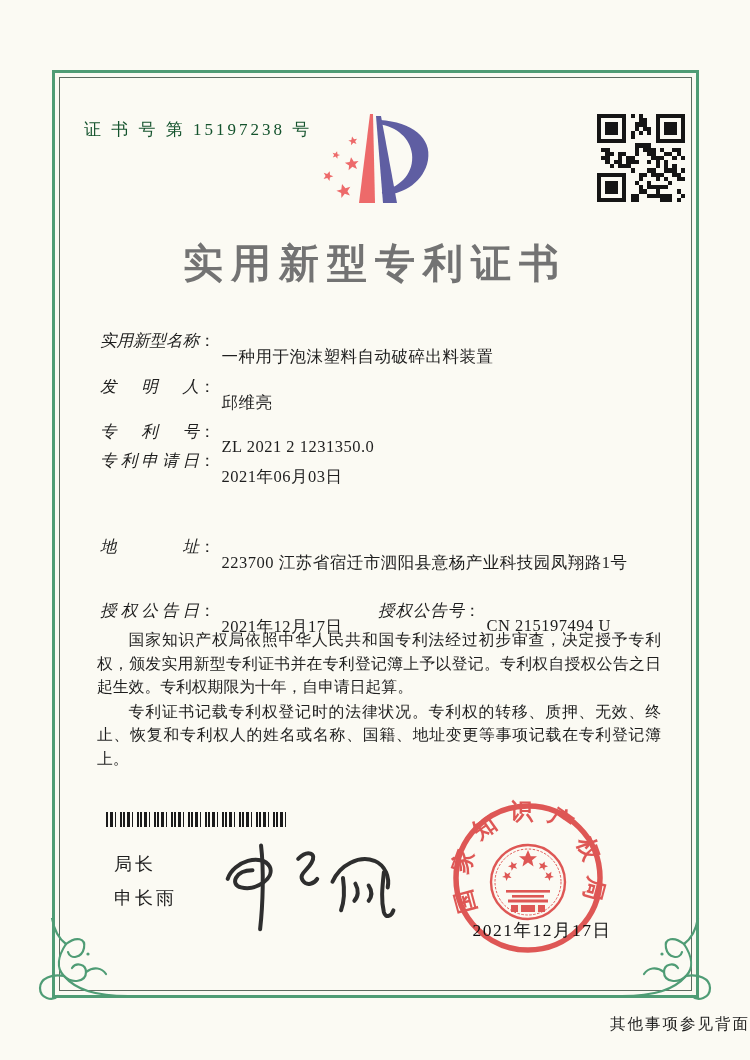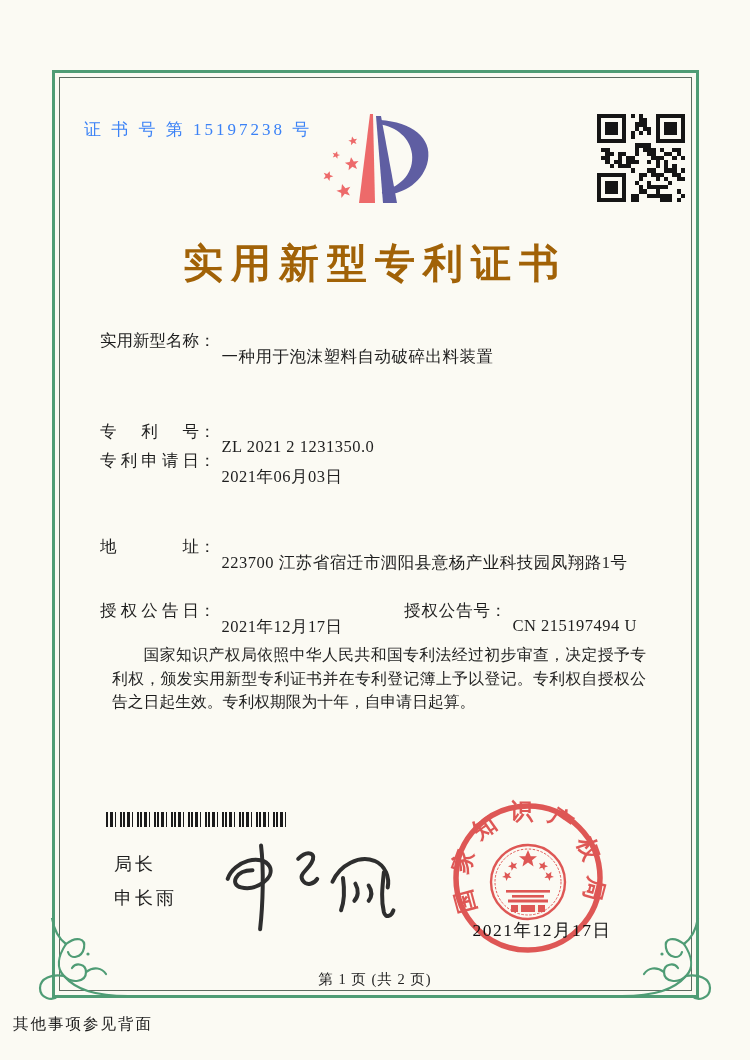--- a/index.html
+++ b/index.html
@@ -16,46 +16,47 @@
   }
   
   .frame{
     position:absolute;left:52px;top:70px;width:641px;height:922px;
     border:3px solid #4f9c75;
     outline:1px solid #5d6b60;
     outline-offset:-8px;
   }
   .cert-no{
     position:absolute;left:84px;top:118px;
-    font-size:17px;letter-spacing:3px;color:#3b82f6;
+    font-size:17px;letter-spacing:3px;color:#14532d;
   }
   .logo{position:absolute;left:300px;top:100px;}
   .qr{position:absolute;left:597px;top:114px;width:88px;height:88px;}
   .title{
     position:absolute;left:0;right:0;top:236px;
     text-align:center;font-size:40px;font-weight:600;
-    letter-spacing:8px;color:#a16207;
+    letter-spacing:8px;color:#737373;
   }
   .field-row{
     position:absolute;left:100px;height:24px;font-size:16.5px;white-space:nowrap;
   }
   .f-label{
     display:inline-block;width:99px;
     text-align:justify;text-align-last:justify;
     vertical-align:top;
+    font-style:italic;
   }
   .f-colon{display:inline-block;vertical-align:top;}
   .f-value{display:inline-block;margin-left:6px;vertical-align:top;letter-spacing:0.5px;margin-top:16px;}
   .grant-right{position:absolute;left:278px;top:0;}
-  .grant-right .f-label{width:86px;margin-left:26px;}
+  .grant-right .f-label{width:86px;}
   .body-text{
     position:absolute;left:96px;top:627px;width:566px;
     font-size:15.8px;line-height:23.5px;text-align:justify;
   }
-  .body-text p{margin:16px;text-indent:2em;}
+  .body-text p{margin:1px;text-indent:2em;}
   .barcode{
     position:absolute;left:106px;top:812px;width:184px;height:15px;
     background:repeating-linear-gradient(90deg,
       #1b1b1b 0 2px,transparent 2px 4px,
       #1b1b1b 4px 7px,transparent 7px 9px,
       #1b1b1b 9px 10px,transparent 10px 14px,
       #1b1b1b 14px 16px,transparent 16px 17px);
   }
   .sig-title{position:absolute;left:114px;top:852px;font-size:18px;letter-spacing:3px;}
   .sig-name{position:absolute;left:114px;top:886px;font-size:18px;letter-spacing:3px;}
@@ -63,22 +64,22 @@
   .seal{position:absolute;left:448px;top:798px;mix-blend-mode:multiply;opacity:0.92;}
   .seal-date{
     position:absolute;left:462px;top:918px;width:160px;
     font-size:17.5px;letter-spacing:1.5px;color:#111;z-index:5;text-align:center;
   }
   .page-no{
     position:absolute;left:0;right:0;top:970px;
     text-align:center;font-size:14.5px;letter-spacing:1px;
   }
   .back-note{
-    position:absolute;left:13px;right:0;top:1014px;
-    text-align:left;font-size:15.5px;letter-spacing:2px;
+    position:absolute;left:0;right:0;top:1014px;
+    text-align:right;font-size:15.5px;letter-spacing:2px;
   }
   .flourish{position:absolute;top:918px;z-index:2;}
   .flourish.fl-left{left:28px;}
   .flourish.fl-right{left:622px;}
   svg{display:block;}
 </style>
 </head>
 <body>
 
 <div class="page">
@@ -225,38 +226,42 @@
         <rect x="4" y="60" width="20" height="20" fill="#fbfaf3"></rect>
         <rect x="8" y="64" width="12" height="12" fill="#151515"></rect>
       </svg>
   </div>
 
   <div class="title">实用新型专利证书</div>
 
   <div class="field-row" style="top:330px">
     <span class="f-label">实用新型名称</span><span class="f-colon">：</span><span class="f-value">一种用于泡沫塑料自动破碎出料装置</span>
   </div>
+  <div class="field-row" style="top:376px">
+    <span class="f-label">发明人</span><span class="f-colon">：</span><span class="f-value">邱维亮</span>
+  </div>
   <div class="field-row" style="top:421px">
     <span class="f-label">专利号</span><span class="f-colon">：</span><span class="f-value">ZL 2021 2 1231350.0</span>
   </div>
   <div class="field-row" style="top:450px">
     <span class="f-label">专利申请日</span><span class="f-colon">：</span><span class="f-value">2021年06月03日</span>
   </div>
   <div class="field-row" style="top:536px">
     <span class="f-label">地址</span><span class="f-colon">：</span><span class="f-value">223700 江苏省宿迁市泗阳县意杨产业科技园凤翔路1号</span>
   </div>
   <div class="field-row" style="top:600px;width:560px">
     <span class="f-label">授权公告日</span><span class="f-colon">：</span><span class="f-value">2021年12月17日</span>
     <span class="grant-right">
       <span class="f-label">授权公告号</span><span class="f-colon">：</span><span class="f-value">CN 215197494 U</span>
     </span>
   </div>
 
   <div class="body-text">
     <p>国家知识产权局依照中华人民共和国专利法经过初步审查，决定授予专利权，颁发实用新型专利证书并在专利登记簿上予以登记。专利权自授权公告之日起生效。专利权期限为十年，自申请日起算。</p>
+    <p>专利证书记载专利权登记时的法律状况。专利权的转移、质押、无效、终止、恢复和专利权人的姓名或名称、国籍、地址变更等事项记载在专利登记簿上。</p>
   </div>
 
   <div class="barcode"></div>
 
   <div class="sig-title">局长</div>
   <div class="sig-name">申长雨</div>
   <div class="sig-script">
     <svg width="200" height="100" viewBox="0 0 200 105" fill="none" stroke="#2e2e2e" stroke-width="4.2" stroke-linecap="round">
       <path d="M22,45 C28,26 58,18 66,32 C72,44 52,58 36,54 C24,51 30,36 48,36"></path>
       <path d="M57,10 C60,35 59,72 56,98"></path>
@@ -318,16 +323,15 @@
         <path d="M38,26 C48,18 58,20 56,30 C54,40 42,42 40,34"></path>
         <path d="M38,26 C30,38 28,50 36,58 C44,66 58,64 58,54 C58,46 48,44 44,50"></path>
         <path d="M36,58 C48,72 68,78 100,78"></path>
         <path d="M36,58 C24,56 12,60 12,70 C12,80 24,84 30,78"></path>
         <path d="M58,54 C66,48 74,50 78,56"></path>
         <circle cx="60" cy="36" r="1.6" fill="#4f9c75" stroke="none"></circle>
       </g>
     </svg>
   </div>
 
-  <div class="page-no">第 1 页 (共 2 页)</div>
   <div class="back-note">其他事项参见背面</div>
 
 </div>
 
 </body></html>

